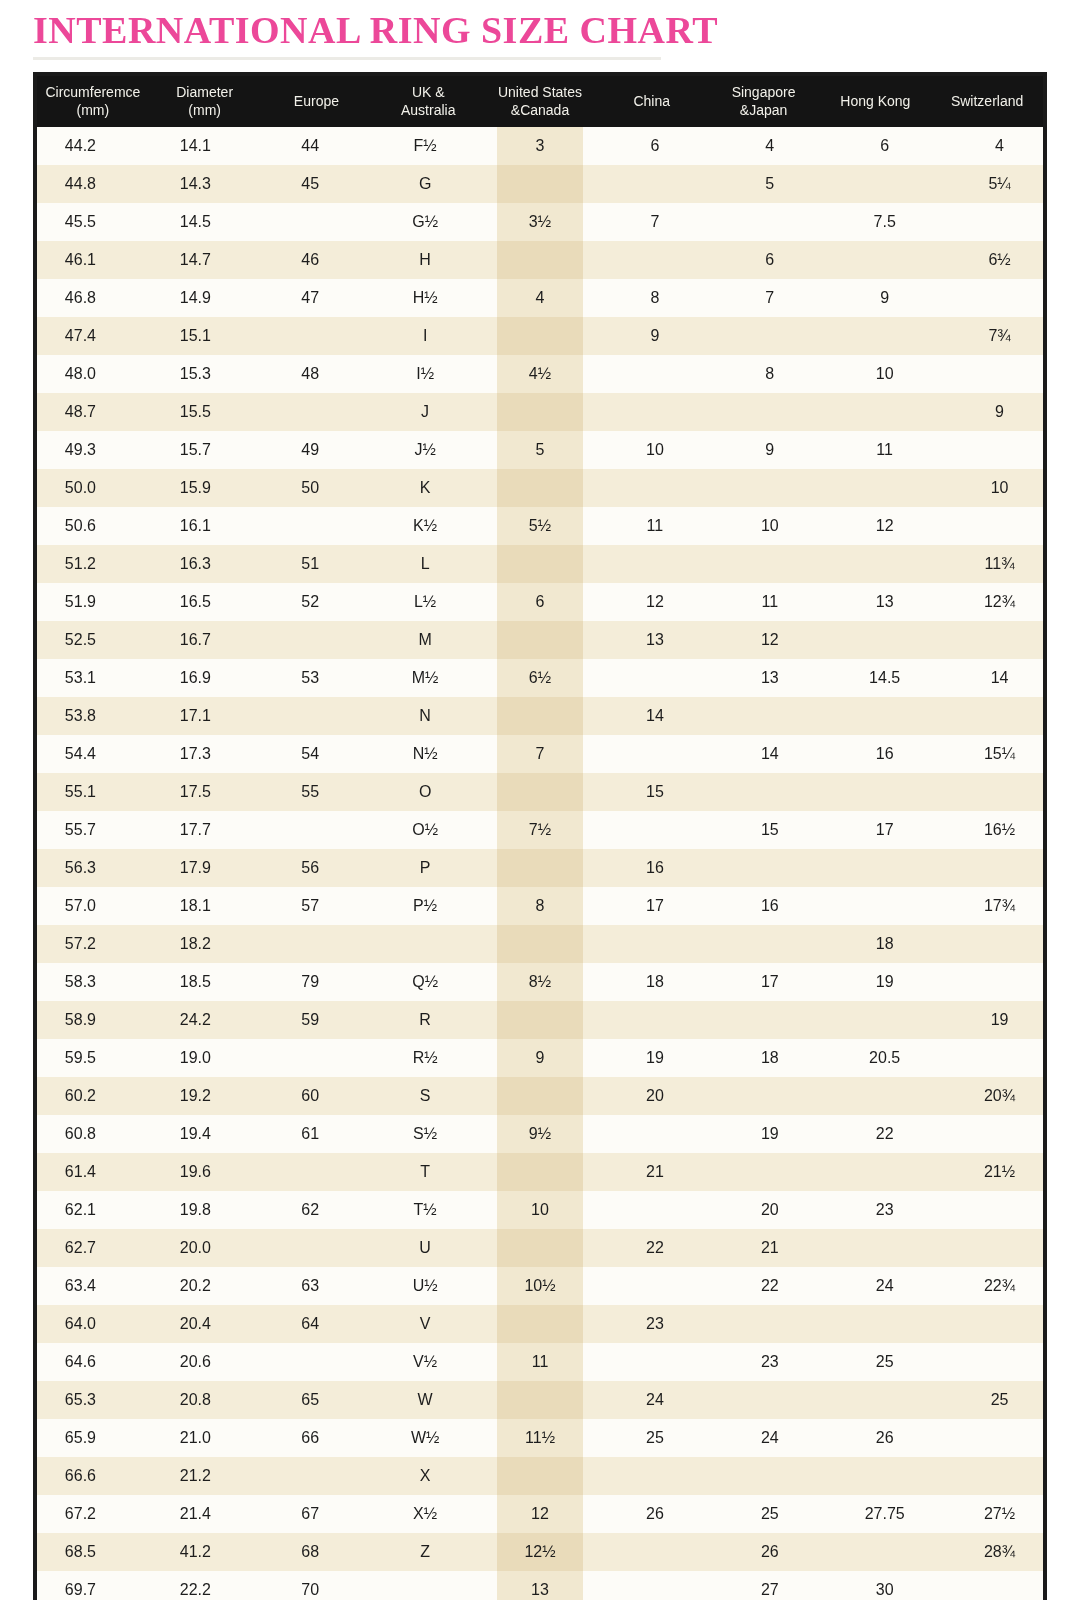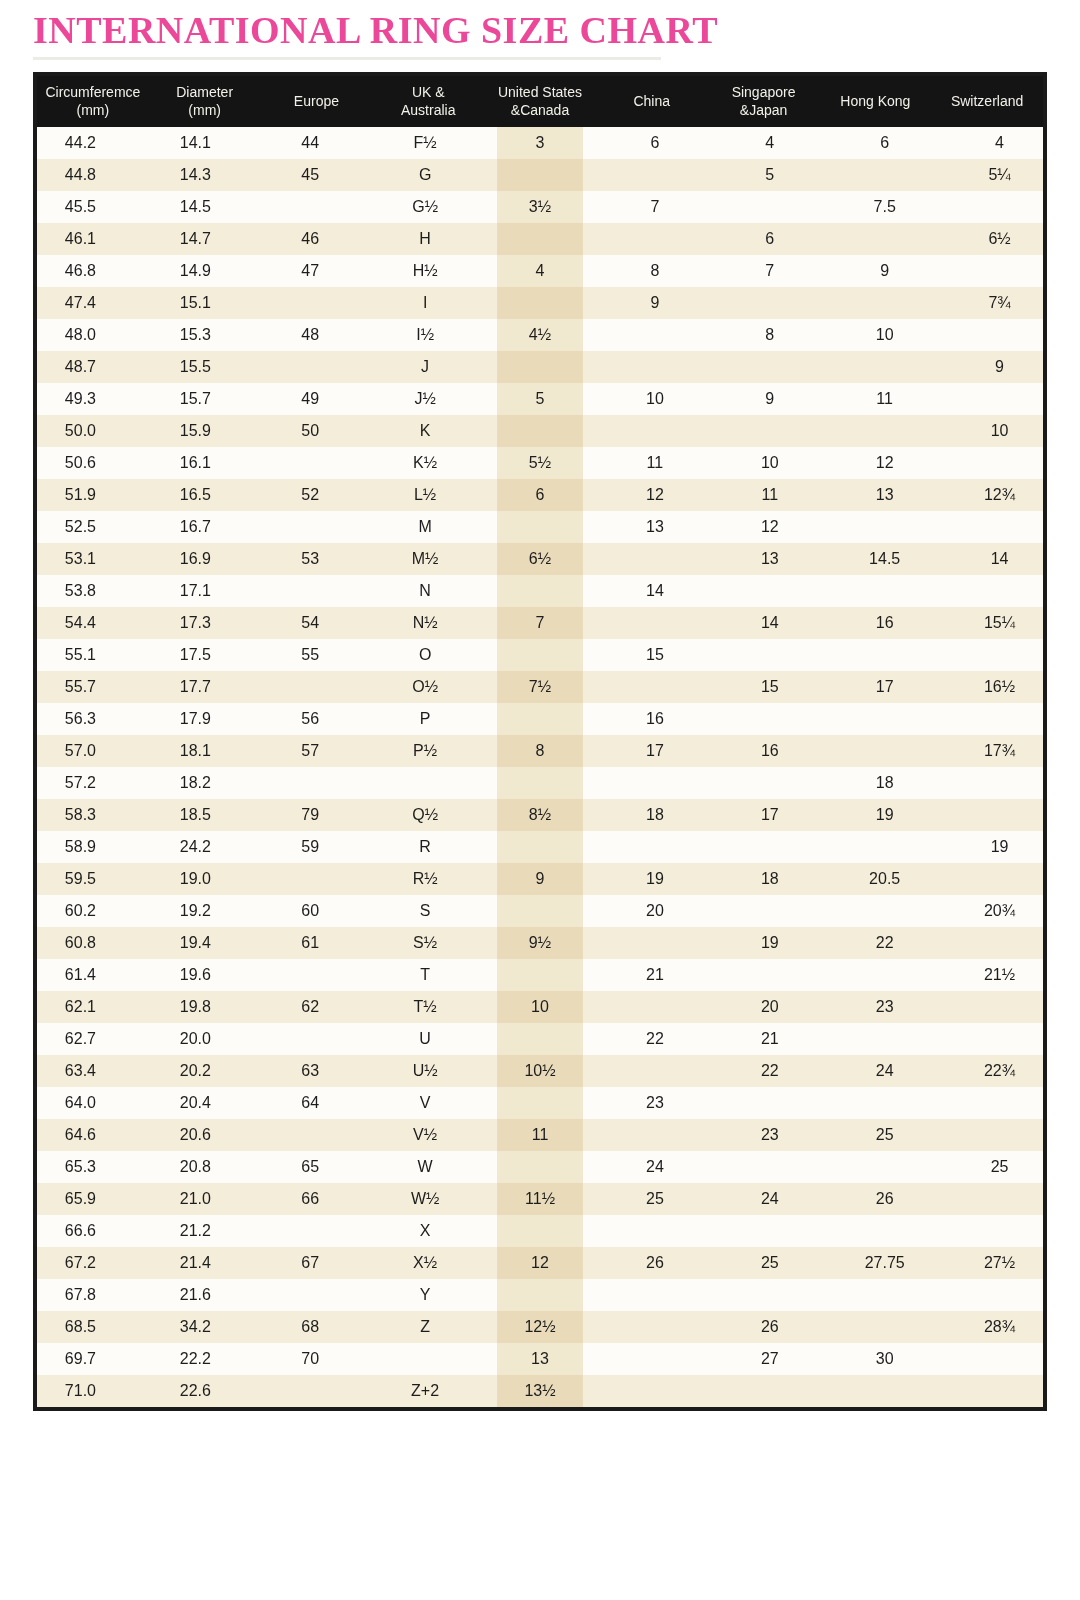--- a/index.html
+++ b/index.html
@@ -41,21 +41,21 @@
     color: var(--header-text, #f2f1ea);
     font-size: 14px;
     line-height: 1.25;
     text-align: center;
   }
   .th span { display: block; }
 
   .row {
     display: grid;
     grid-template-columns: repeat(9, 1fr);
-    height: 32px;
+    height: 38px;
     gap: 28px;
   }
   .row:nth-child(odd)  { background: var(--row-white, #fdfcf8); }
   .row:nth-child(even) { background: var(--row-beige, #f4edd9); }
   .cell {
     display: flex;
     align-items: center;
     justify-content: center;
     font-size: 16px;
     color: #1d1d1d;
@@ -221,20 +221,31 @@
           <div class="cell">16.1</div>
           <div class="cell"></div>
           <div class="cell">K½</div>
           <div class="cell us">5½</div>
           <div class="cell">11</div>
           <div class="cell">10</div>
           <div class="cell">12</div>
           <div class="cell"></div>
         </div>
         <div class="row">
+          <div class="cell">51.2</div>
+          <div class="cell">16.3</div>
+          <div class="cell">51</div>
+          <div class="cell">L</div>
+          <div class="cell us"></div>
+          <div class="cell"></div>
+          <div class="cell"></div>
+          <div class="cell"></div>
+          <div class="cell">11¾</div>
+        </div>
+        <div class="row">
           <div class="cell">51.9</div>
           <div class="cell">16.5</div>
           <div class="cell">52</div>
           <div class="cell">L½</div>
           <div class="cell us">6</div>
           <div class="cell">12</div>
           <div class="cell">11</div>
           <div class="cell">13</div>
           <div class="cell">12¾</div>
         </div>
@@ -496,33 +507,22 @@
           <div class="cell">21.4</div>
           <div class="cell">67</div>
           <div class="cell">X½</div>
           <div class="cell us">12</div>
           <div class="cell">26</div>
           <div class="cell">25</div>
           <div class="cell">27.75</div>
           <div class="cell">27½</div>
         </div>
         <div class="row">
-          <div class="cell">67.8</div>
-          <div class="cell">21.6</div>
-          <div class="cell"></div>
-          <div class="cell">Y</div>
-          <div class="cell us"></div>
-          <div class="cell"></div>
-          <div class="cell"></div>
-          <div class="cell"></div>
-          <div class="cell"></div>
-        </div>
-        <div class="row">
           <div class="cell">68.5</div>
-          <div class="cell">34.2</div>
+          <div class="cell">41.2</div>
           <div class="cell">68</div>
           <div class="cell">Z</div>
           <div class="cell us">12½</div>
           <div class="cell"></div>
           <div class="cell">26</div>
           <div class="cell"></div>
           <div class="cell">28¾</div>
         </div>
         <div class="row">
           <div class="cell">69.7</div>

